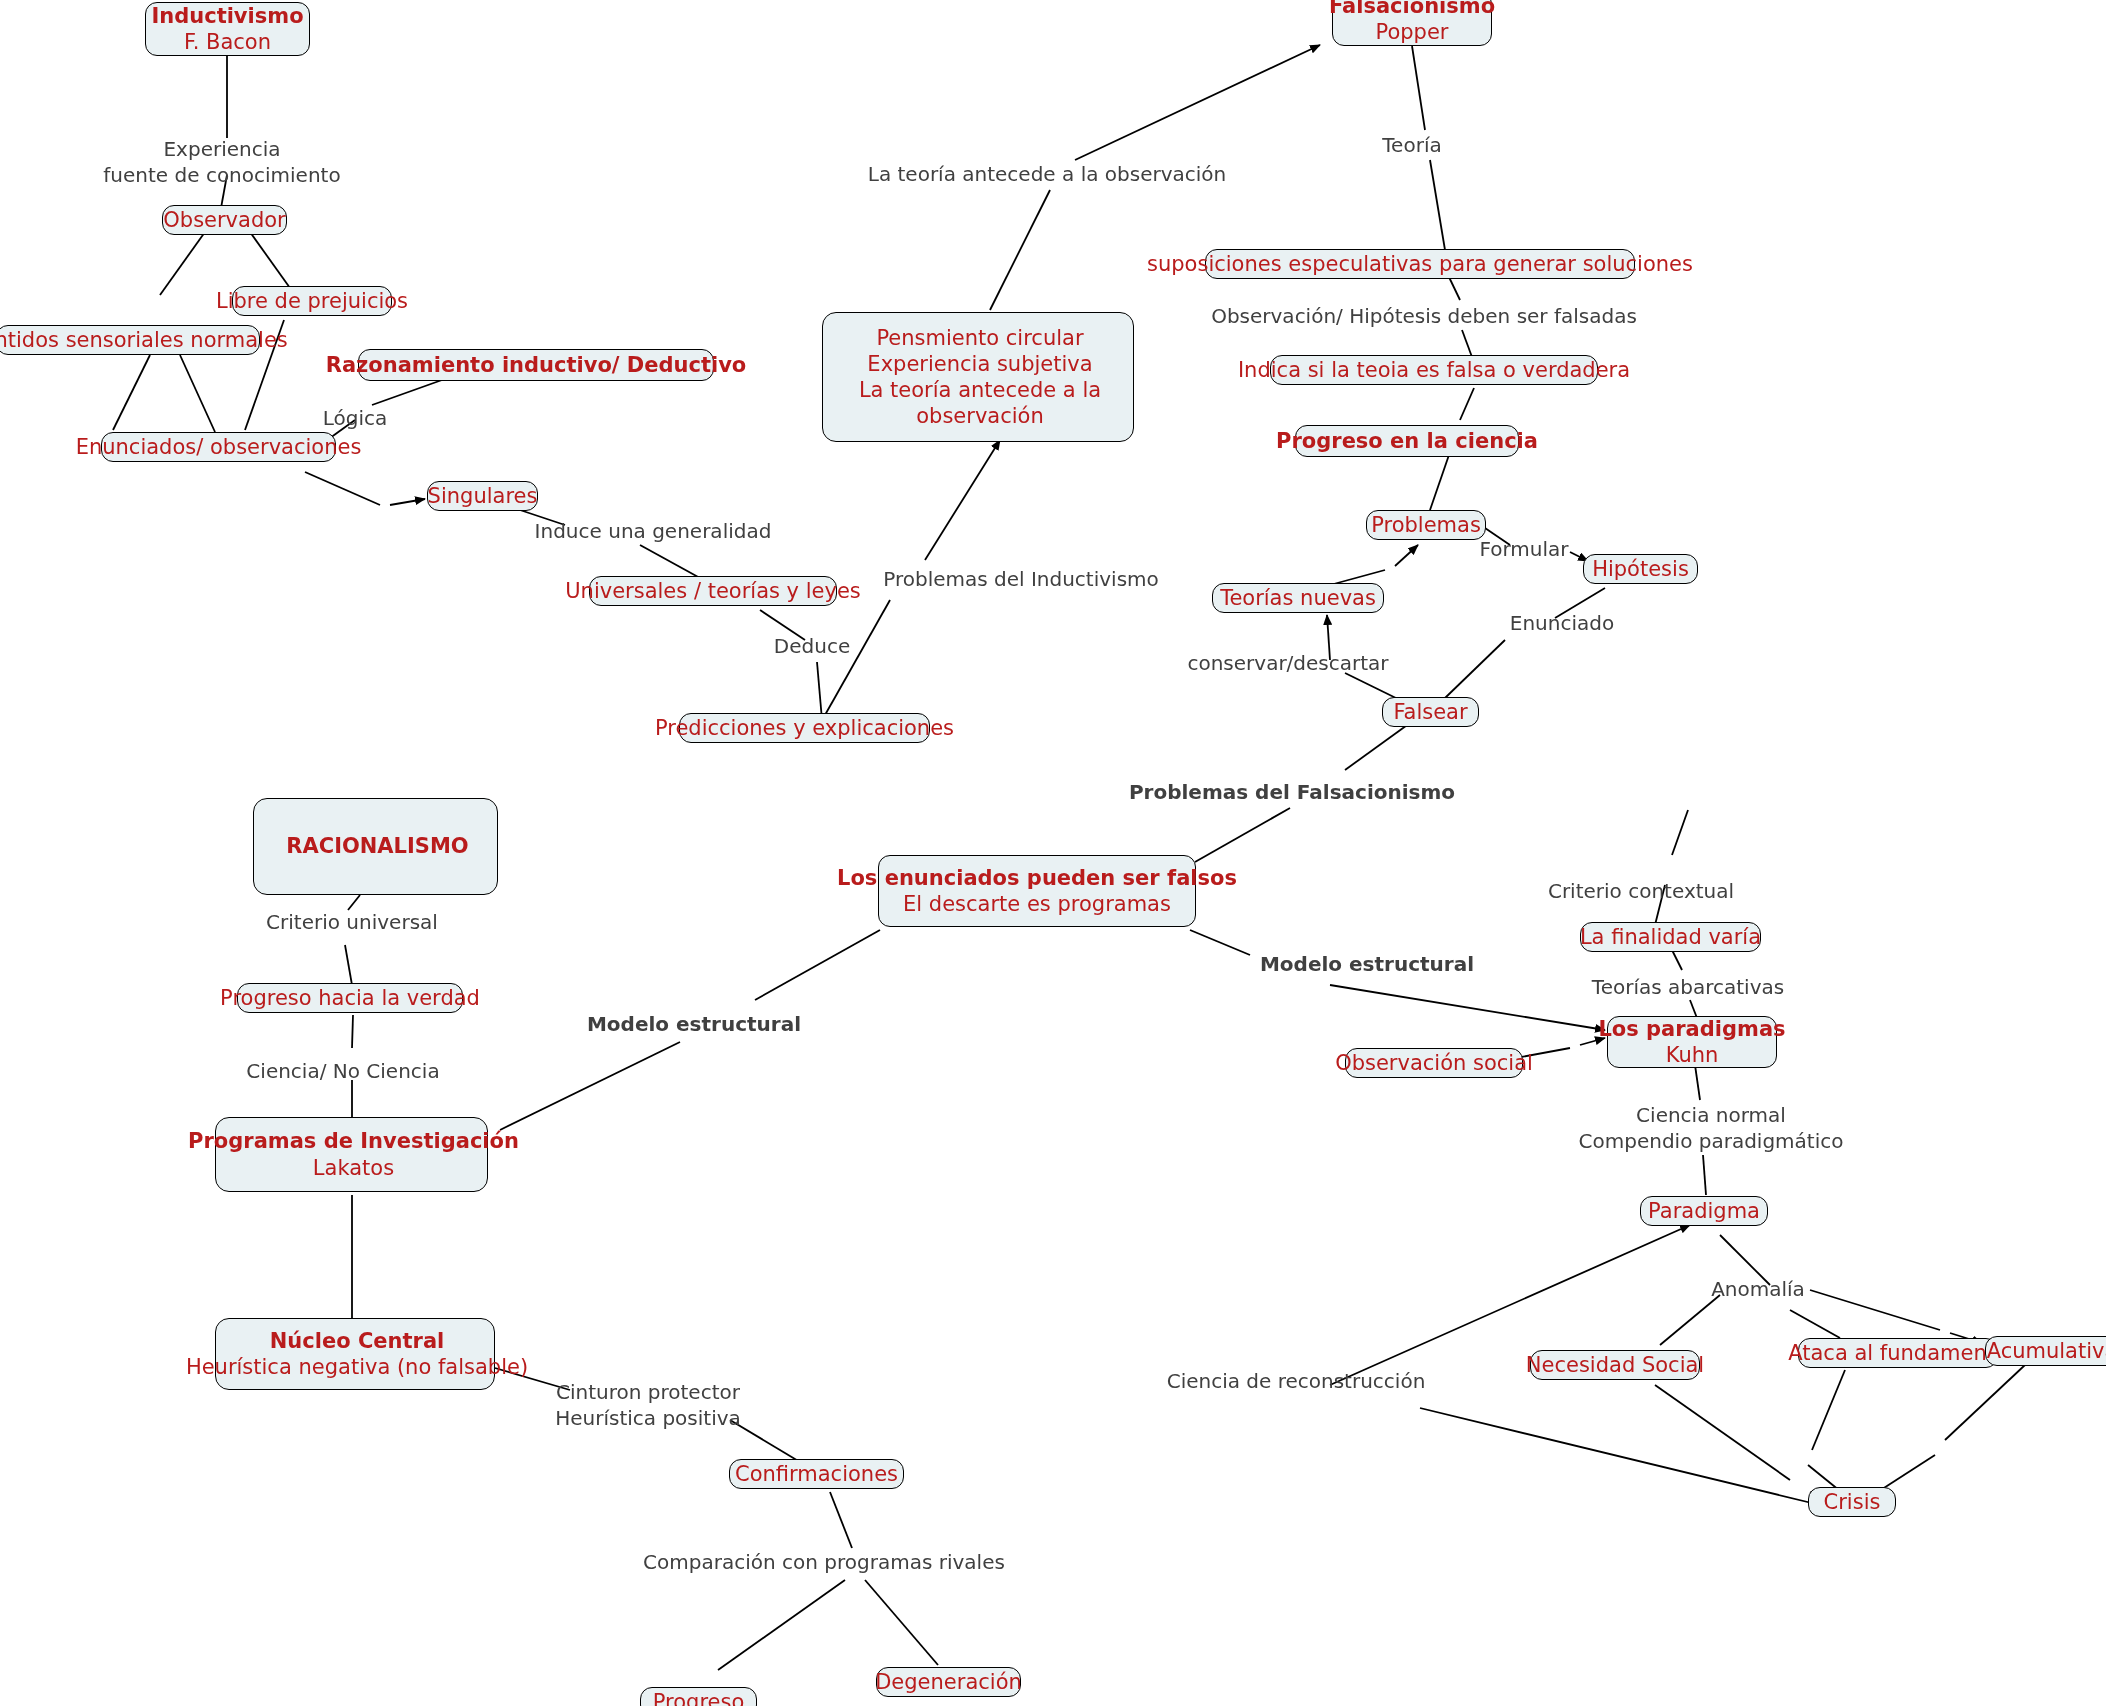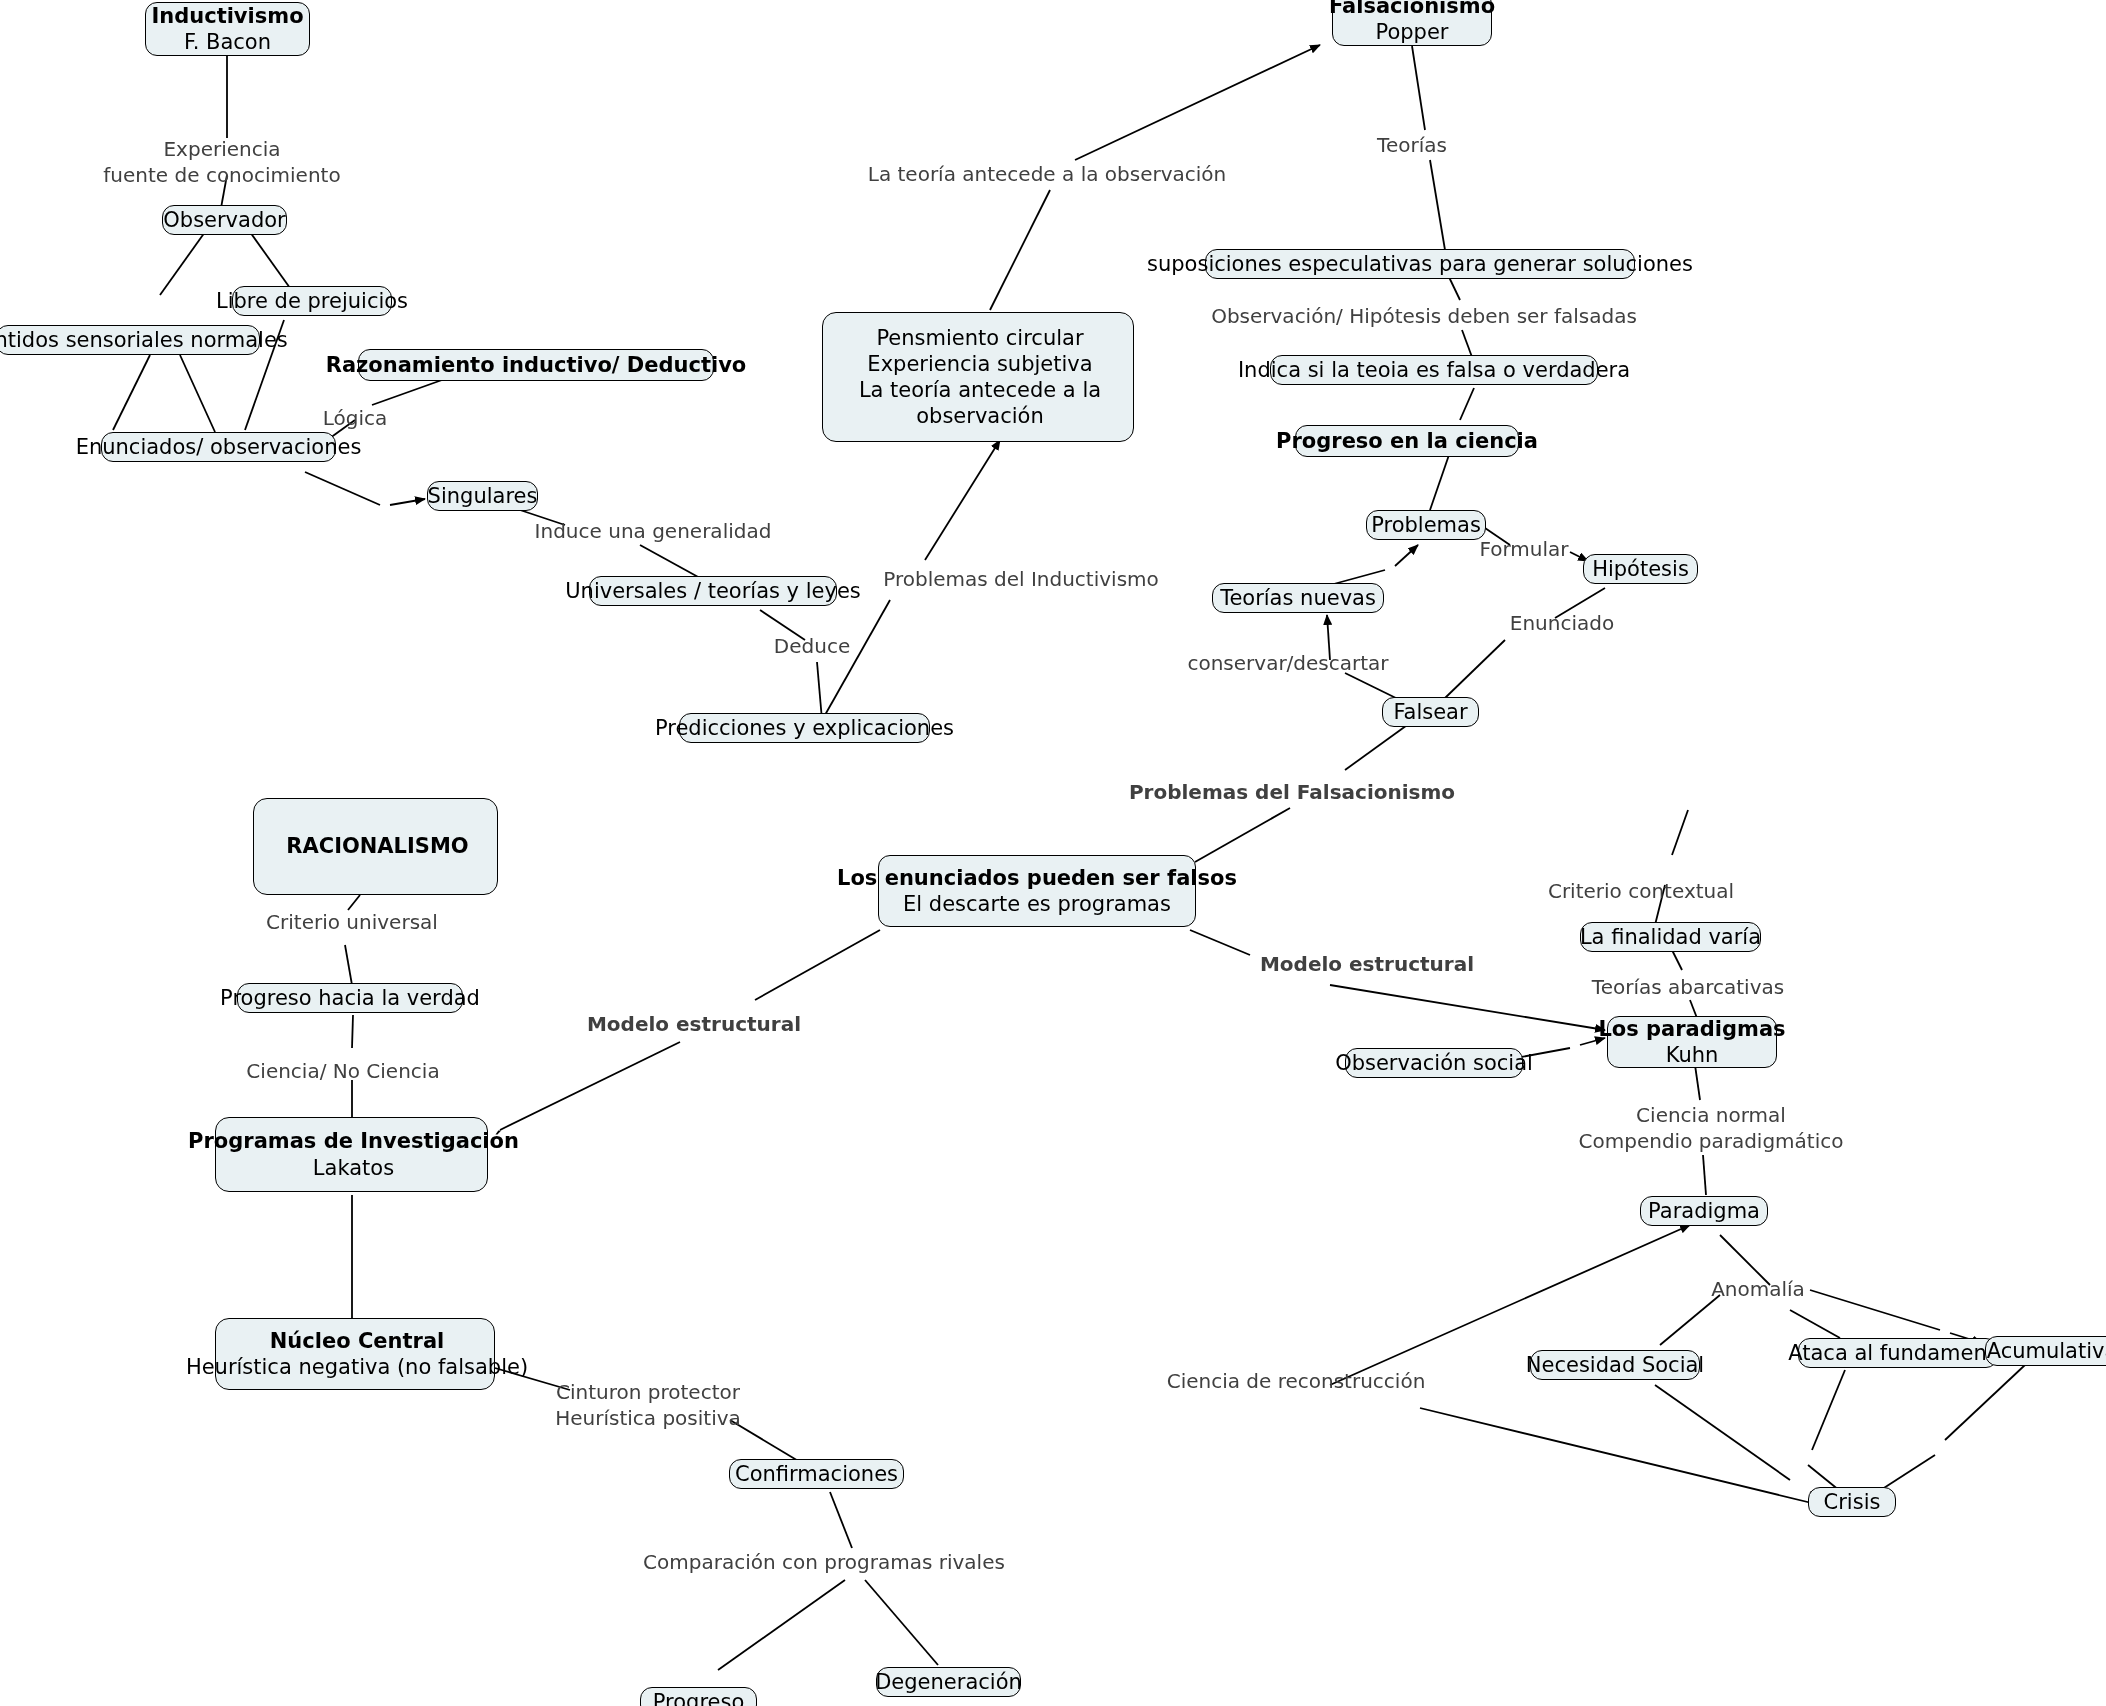--- a/index.html
+++ b/index.html
@@ -29,21 +29,21 @@
     position: absolute;
     box-sizing: border-box;
     background: #e9f1f3;
     border: 1.5px solid #000000;
     border-radius: 12px;
     display: flex;
     flex-direction: column;
     align-items: center;
     justify-content: center;
     text-align: center;
-    color: #000000;
+    color: #b91c1c;
     font-size: 21px;
     line-height: 1.25;
     padding: 3px 12px;
     white-space: nowrap;
   }
   .node .ttl {
     font-weight: bold;
   }
   .node .sub {
     font-weight: normal;
@@ -357,21 +357,21 @@
 
   <div class="lbl" style="left:1021px; top:566px;">
     <div>Problemas del Inductivismo</div>
   </div>
 
   <div class="lbl" style="left:1047px; top:161px;">
     <div>La teoría antecede a la observación</div>
   </div>
 
   <div class="lbl" style="left:1412px; top:132px;">
-    <div>Teorías</div>
+    <div>Teoría</div>
   </div>
 
   <div class="lbl" style="left:1424px; top:303px;">
     <div>Observación/ Hipótesis deben ser falsadas</div>
   </div>
 
   <div class="lbl" style="left:1524px; top:536px;">
     <div>Formular</div>
   </div>
 

